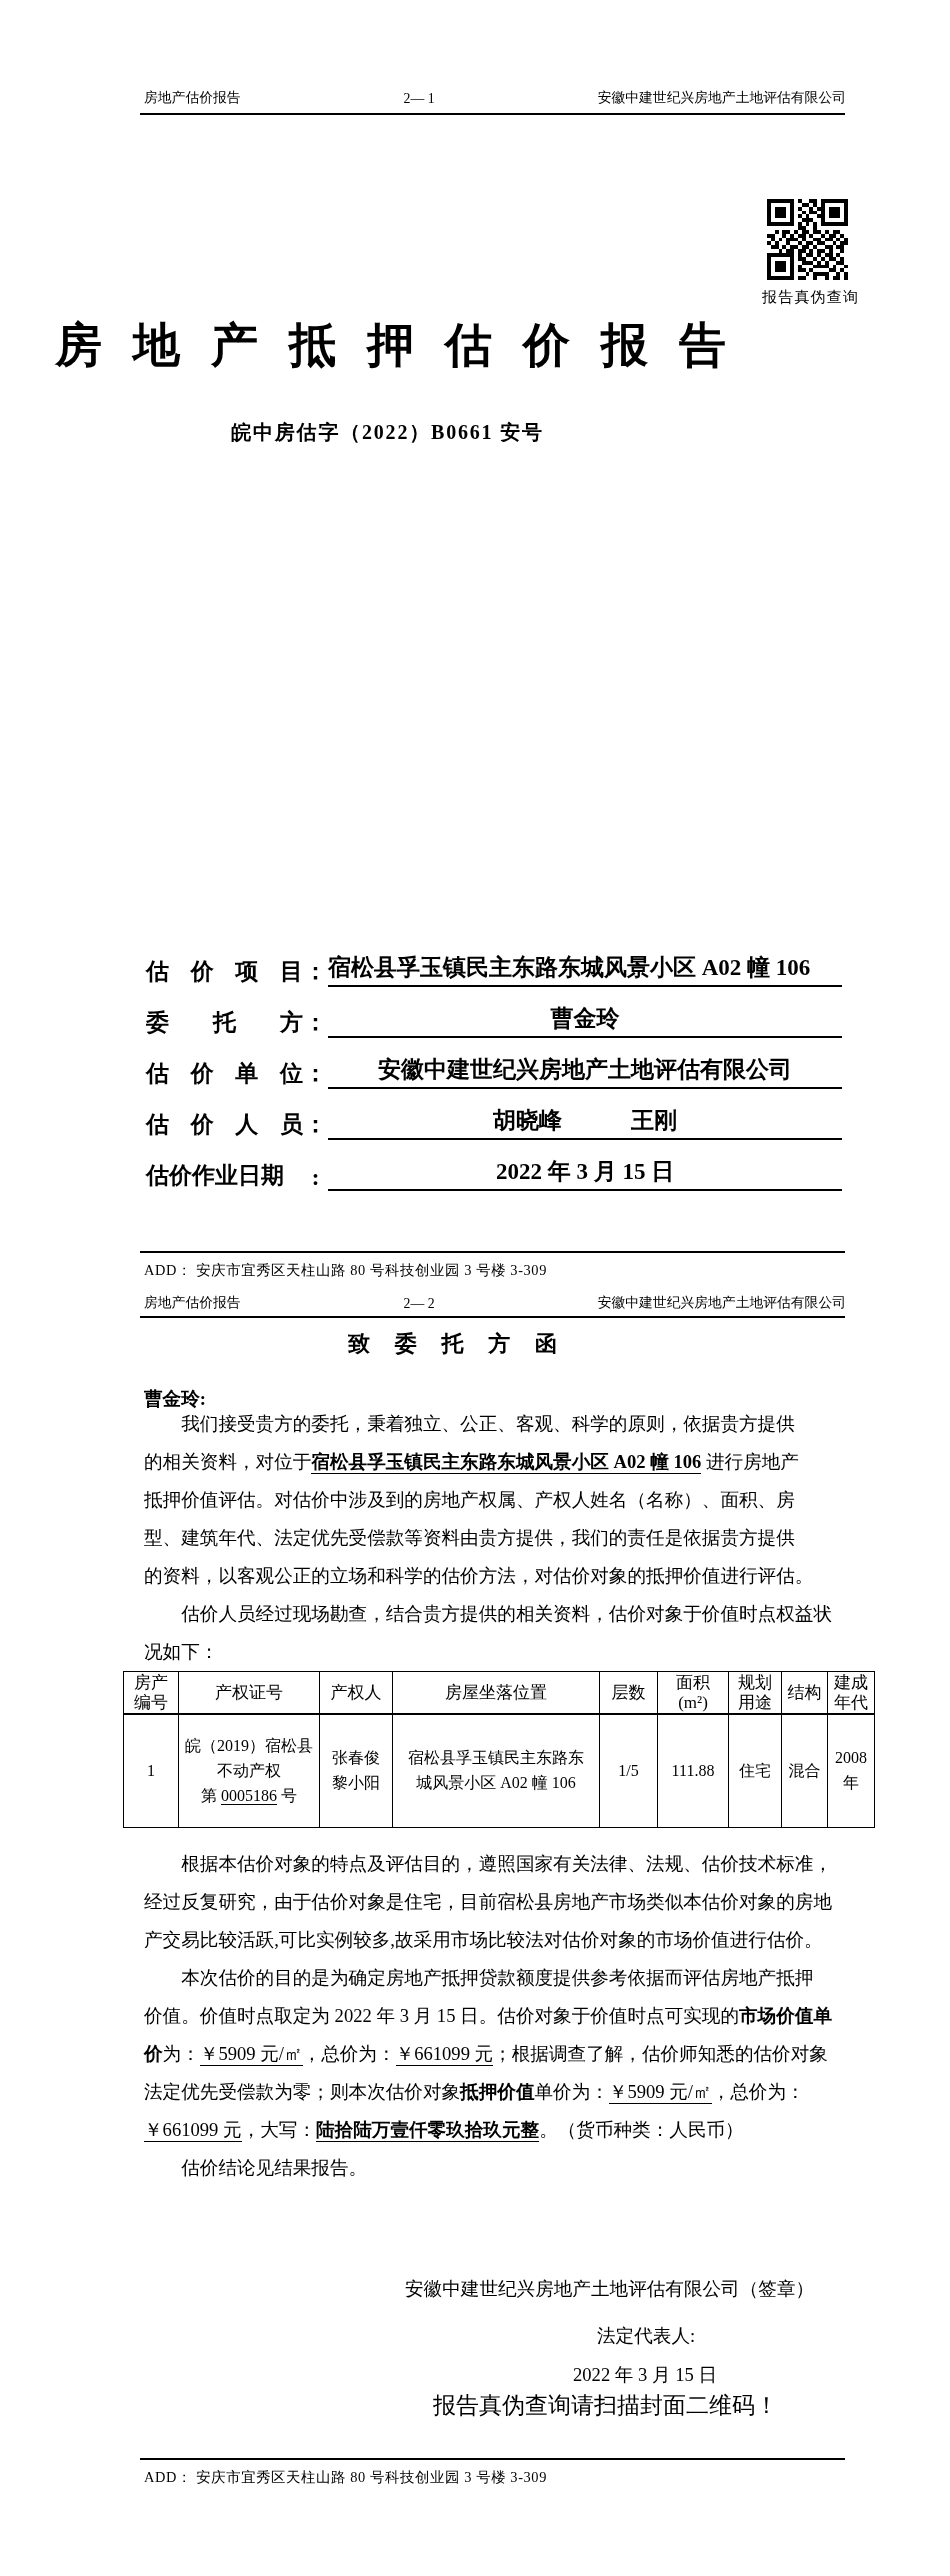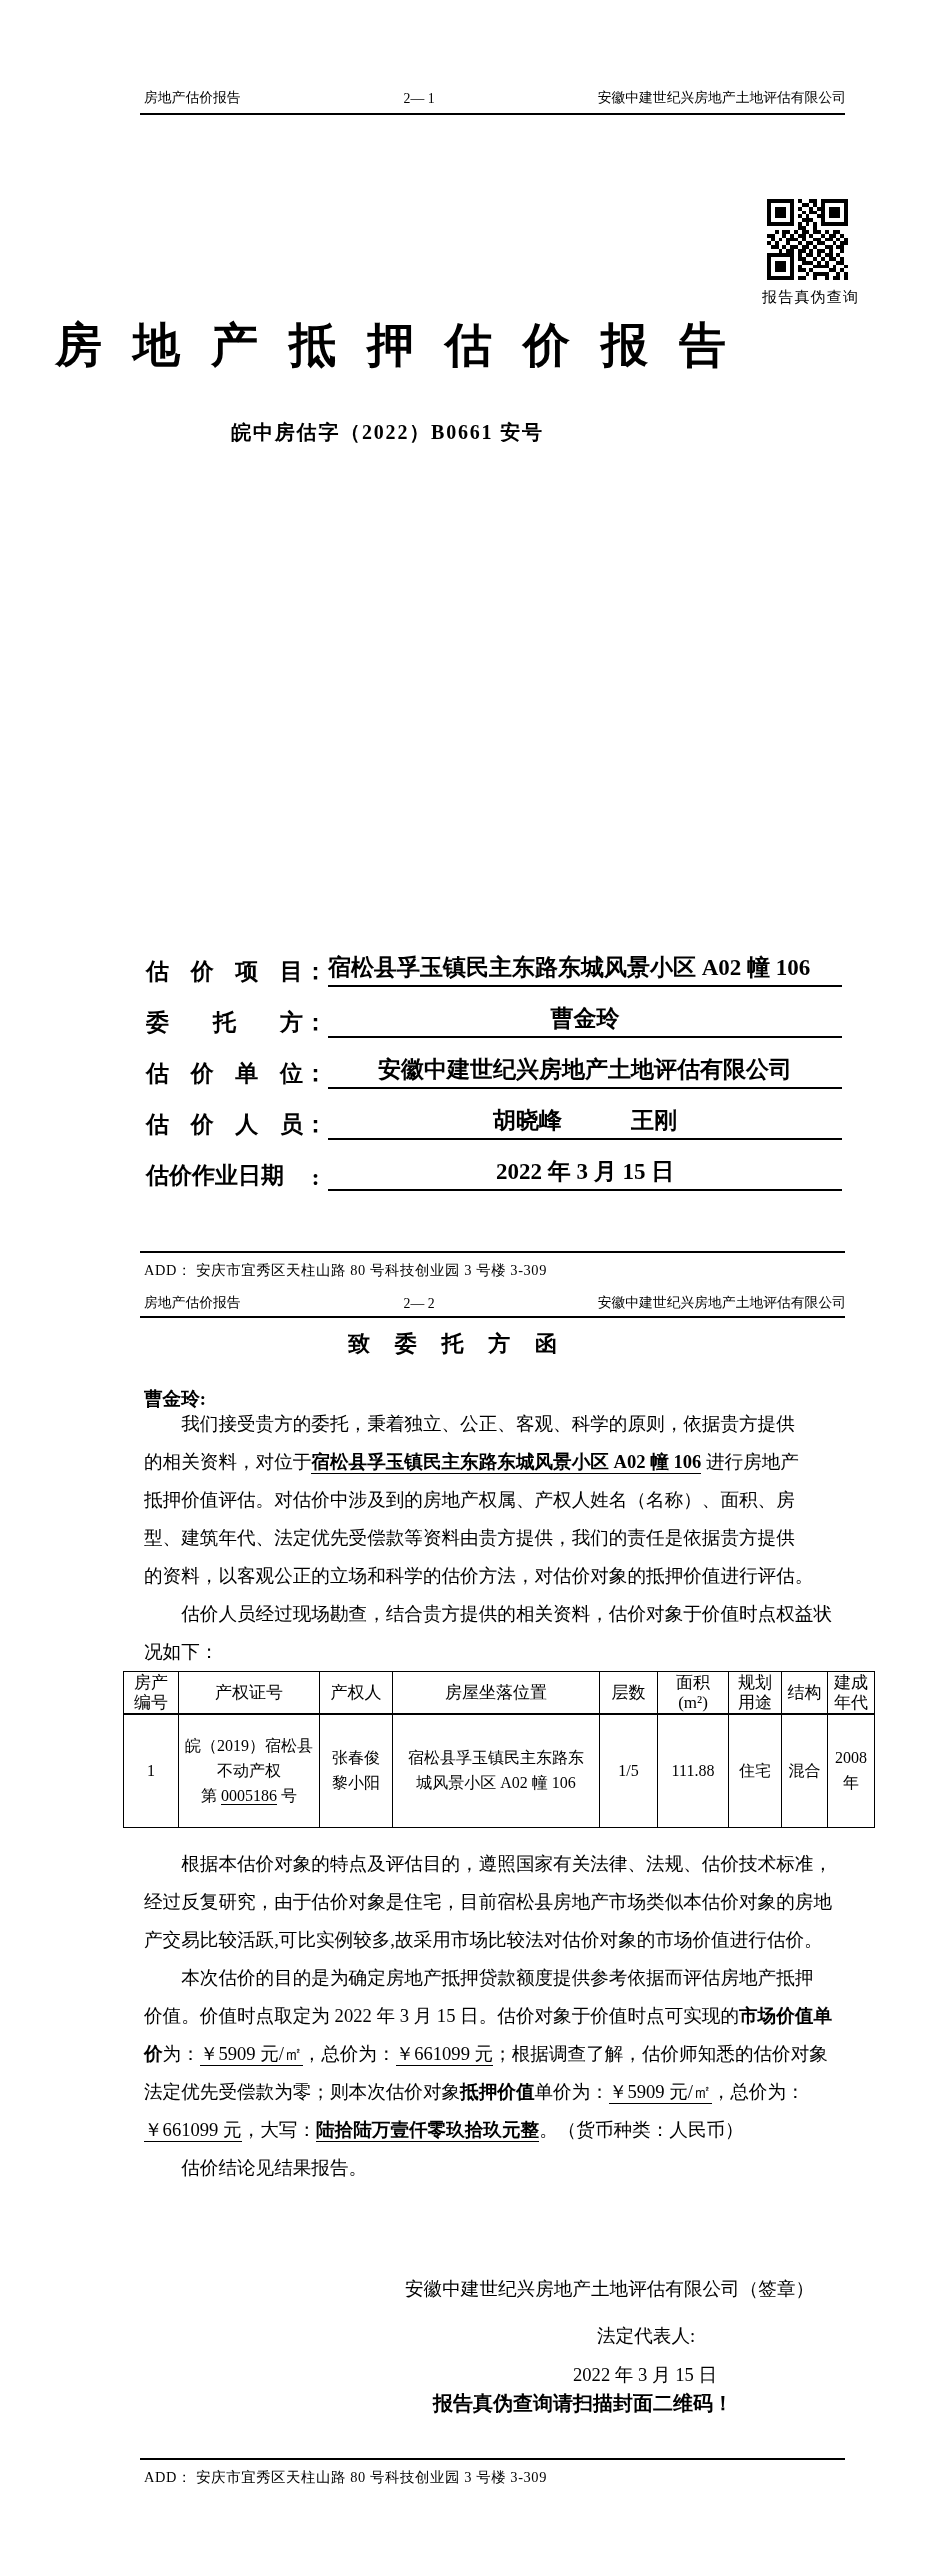--- a/index.html
+++ b/index.html
@@ -46,21 +46,21 @@
     position:absolute;left:123px;top:1671px;width:749px;
     border-collapse:collapse;table-layout:fixed;
     font-size:16px;text-align:center;
   }
   .vtable th,.vtable td{border:1.2px solid #000;padding:1.2px 1.8px;vertical-align:middle;white-space:pre-line;}
   .vtable th{font-weight:normal;font-size:17px;height:38px;line-height:1.15;border-bottom:2.4px solid #000;}
   .vtable td{height:109px;line-height:1.55;}
   .vtable{border:1.8px solid #000;}
   
   .sig{position:absolute;font-size:18.6px;white-space:nowrap;}
-  .sig-notice{position:absolute;font-size:20px;font-weight:bold;white-space:nowrap;}
+  .sig-notice{position:absolute;font-size:23px;font-weight:normal;white-space:nowrap;}
   .addr{position:absolute;left:144px;font-size:14.4px;white-space:nowrap;letter-spacing:0.6px;}
 </style>
 </head>
 <body>
 
 <div class="pg-header" style="top:89px">
   <span>房地产估价报告</span>
   <span class="hc">2— 1</span>
   <span>安徽中建世纪兴房地产土地评估有限公司</span>
 </div>

